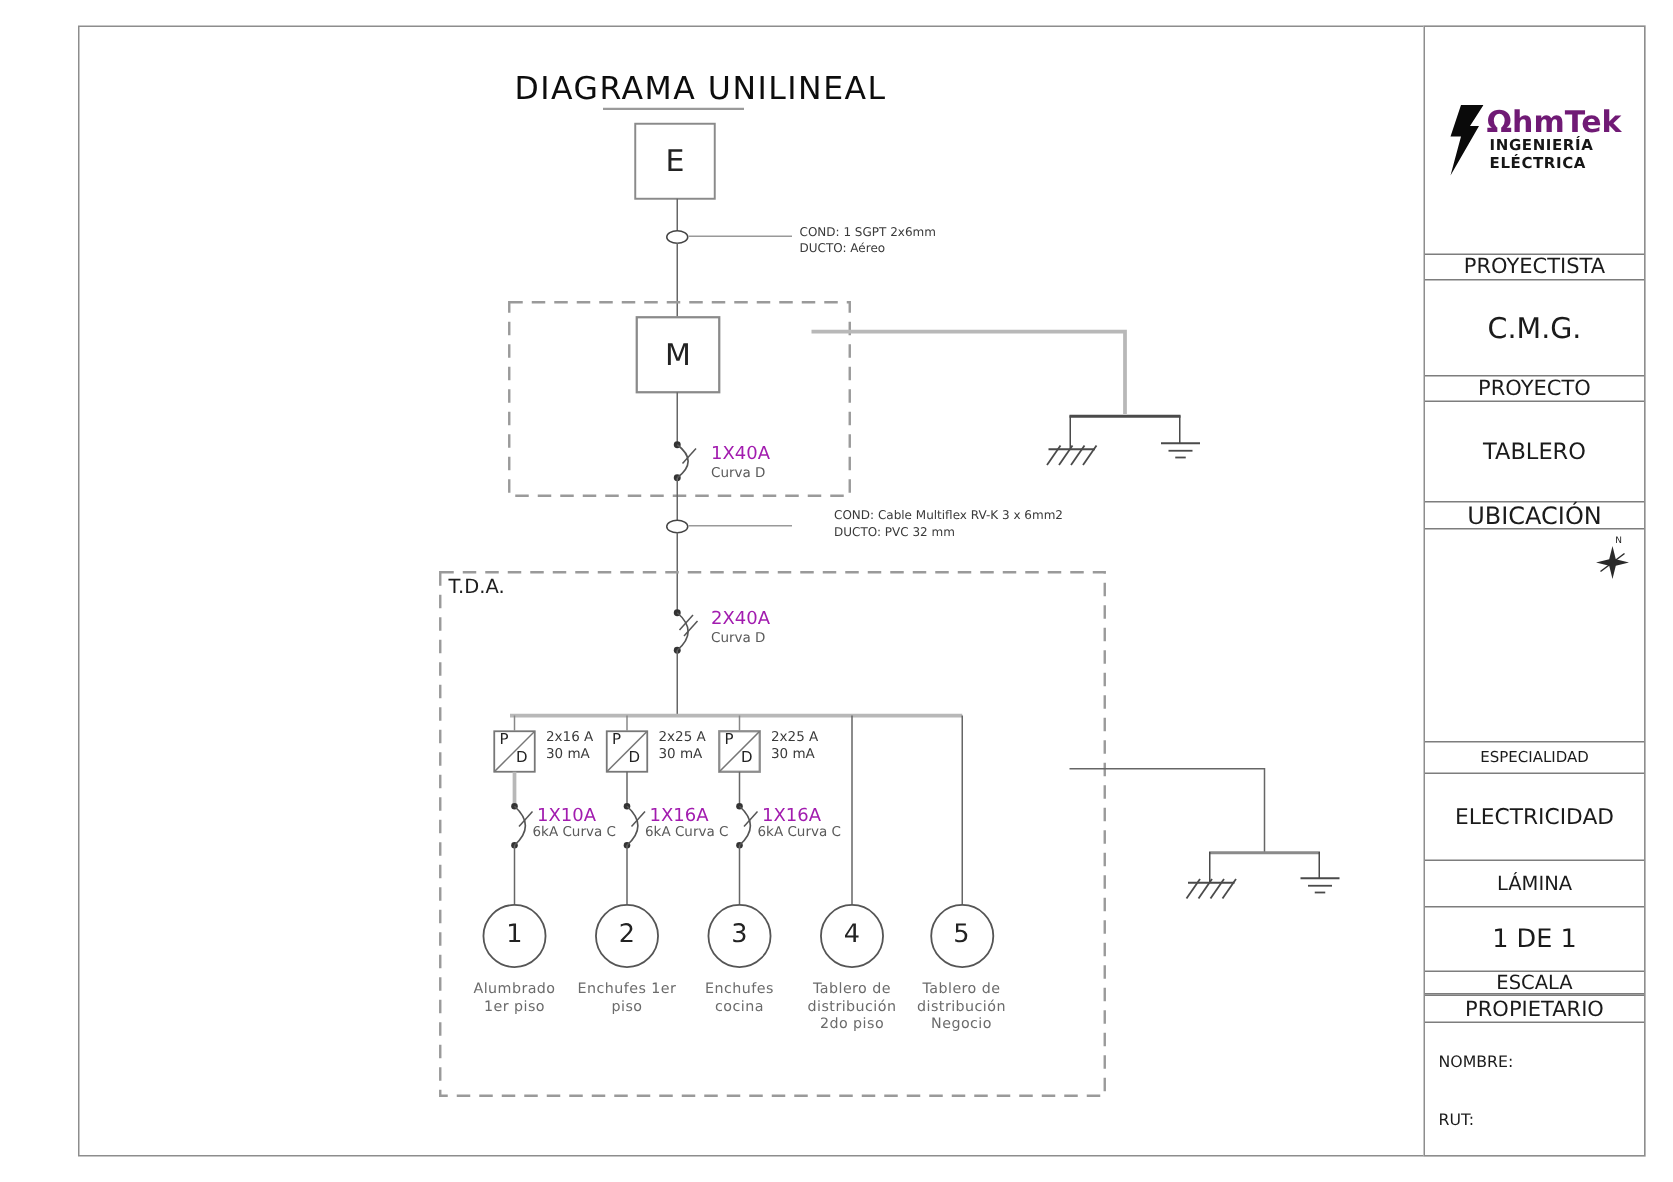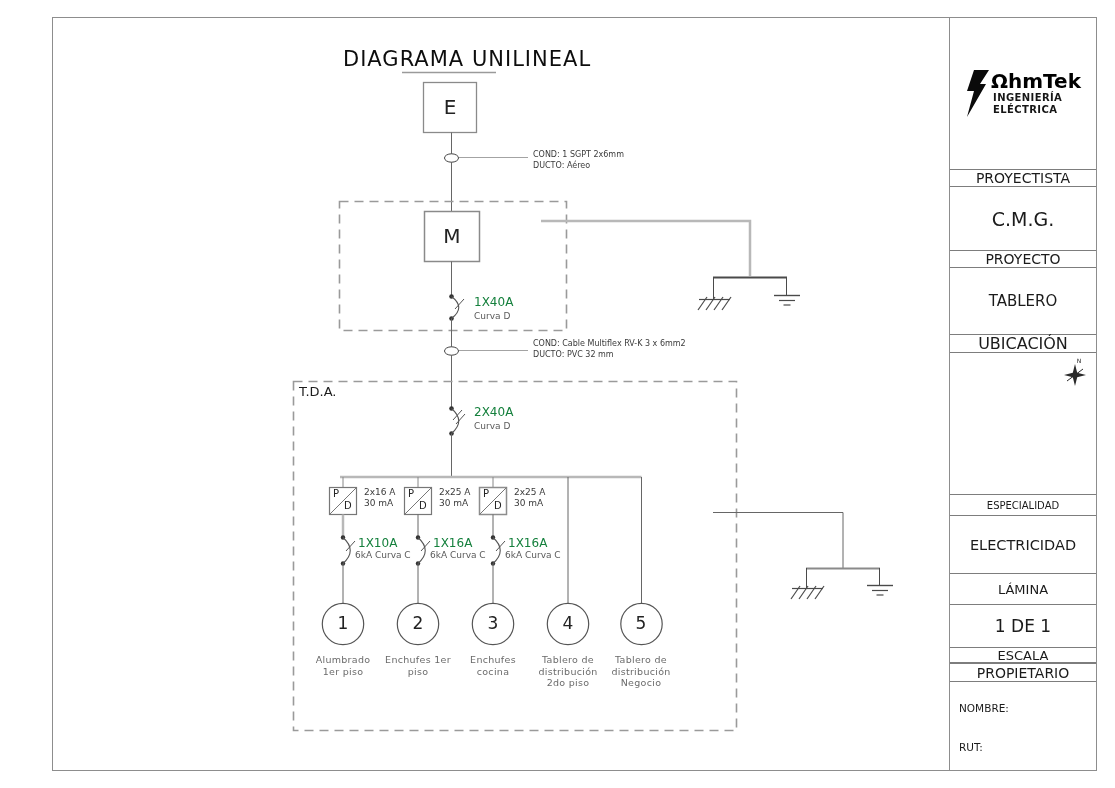--- a/index.html
+++ b/index.html
@@ -5,37 +5,37 @@
   html,body{margin:0;padding:0;background:#fff;}
   .page{position:relative;width:1115px;height:788px;background:#fff;overflow:hidden;
         font-family:"DejaVu Sans","Liberation Sans",sans-serif;}
   .abs{position:absolute;}
   .sheet{left:52px;top:17px;width:1045px;height:754px;border:1px solid #8d8d8d;box-sizing:border-box;}
   svg.canvas{left:0;top:0;}
   .txt{position:absolute;color:#1f1f1f;white-space:nowrap;}
   .title{font-size:21px;letter-spacing:1px;color:#0d0d0d;}
   .boxletter{font-size:20px;color:#222;text-align:center;}
   .note{font-size:8px;color:#3a3a3a;line-height:10.5px;}
-  .brk{font-size:12px;color:#15803d;}
+  .brk{font-size:12px;color:#a21caf;}
   .brksub{font-size:9px;color:#5a5a5a;}
   .pdletter{font-size:10px;color:#222;}
   .pdspec{font-size:9px;color:#3a3a3a;line-height:11px;}
   .tda{font-size:13px;color:#1c1c1c;}
   .cnum{font-size:17px;color:#222;text-align:center;}
   .clabel{font-size:9.5px;color:#6b6b6b;line-height:11.5px;text-align:center;letter-spacing:.3px;white-space:normal;}
   
   .tblock{left:949px;top:17px;width:148px;height:754px;border:1px solid #8d8d8d;background:#fff;
           box-sizing:border-box;display:flex;flex-direction:column;}
   .tb-cell{position:relative;box-sizing:border-box;display:flex;align-items:center;justify-content:center;
            color:#1b1b1b;}
   .tb-band{border-top:1px solid #7d7d7d;border-bottom:1px solid #7d7d7d;}
   .logo-cell{flex-direction:row;align-items:flex-start;justify-content:center;padding-top:52px;}
   .logo-bolt{margin-right:2px;}
   .logo-text{display:flex;flex-direction:column;}
-  .brand{font-size:20px;font-weight:bold;color:#000000;line-height:22px;}
+  .brand{font-size:20px;font-weight:bold;color:#701a75;line-height:22px;}
   .brandsub{font-size:10px;font-weight:bold;color:#161616;line-height:12px;letter-spacing:.4px;margin-left:2px;}
   .north{position:absolute;right:8px;top:4px;width:26px;text-align:center;}
   .north .n{font-size:6px;color:#222;display:block;line-height:7px;margin-left:8px;}
   .prop-cell{align-items:flex-start;justify-content:flex-start;flex-direction:column;padding:20px 0 0 9px;}
   .prop-line{font-size:10.5px;color:#1b1b1b;}
 </style>
 </head>
 <body>
 
 <div class="page">
@@ -174,21 +174,21 @@
   <div class="abs note" style="left:533px;top:150px;">
     <span style="display:block;">COND: 1 SGPT 2x6mm</span>
     <span style="display:block;">DUCTO: Aéreo</span>
   </div>
 
   <span class="txt boxletter abs" style="left:432px;top:224px;width:40px;">M</span>
 
   <span class="txt brk abs" style="left:474px;top:295px;">1X40A</span>
   <span class="txt brksub abs" style="left:474px;top:311px;">Curva D</span>
 
-  <div class="abs note" style="left:533px;top:339px;">
+  <div class="abs note" style="left:556px;top:339px;">
     <span style="display:block;">COND: Cable Multiflex RV-K 3 x 6mm2</span>
     <span style="display:block;">DUCTO: PVC 32 mm</span>
   </div>
 
   <span class="txt tda abs" style="left:299px;top:384px;">T.D.A.</span>
 
   <span class="txt brk abs" style="left:474px;top:405px;">2X40A</span>
   <span class="txt brksub abs" style="left:474px;top:421px;">Curva D</span>
 
   <span class="txt pdletter abs" style="left:333px;top:488px;">P</span>

